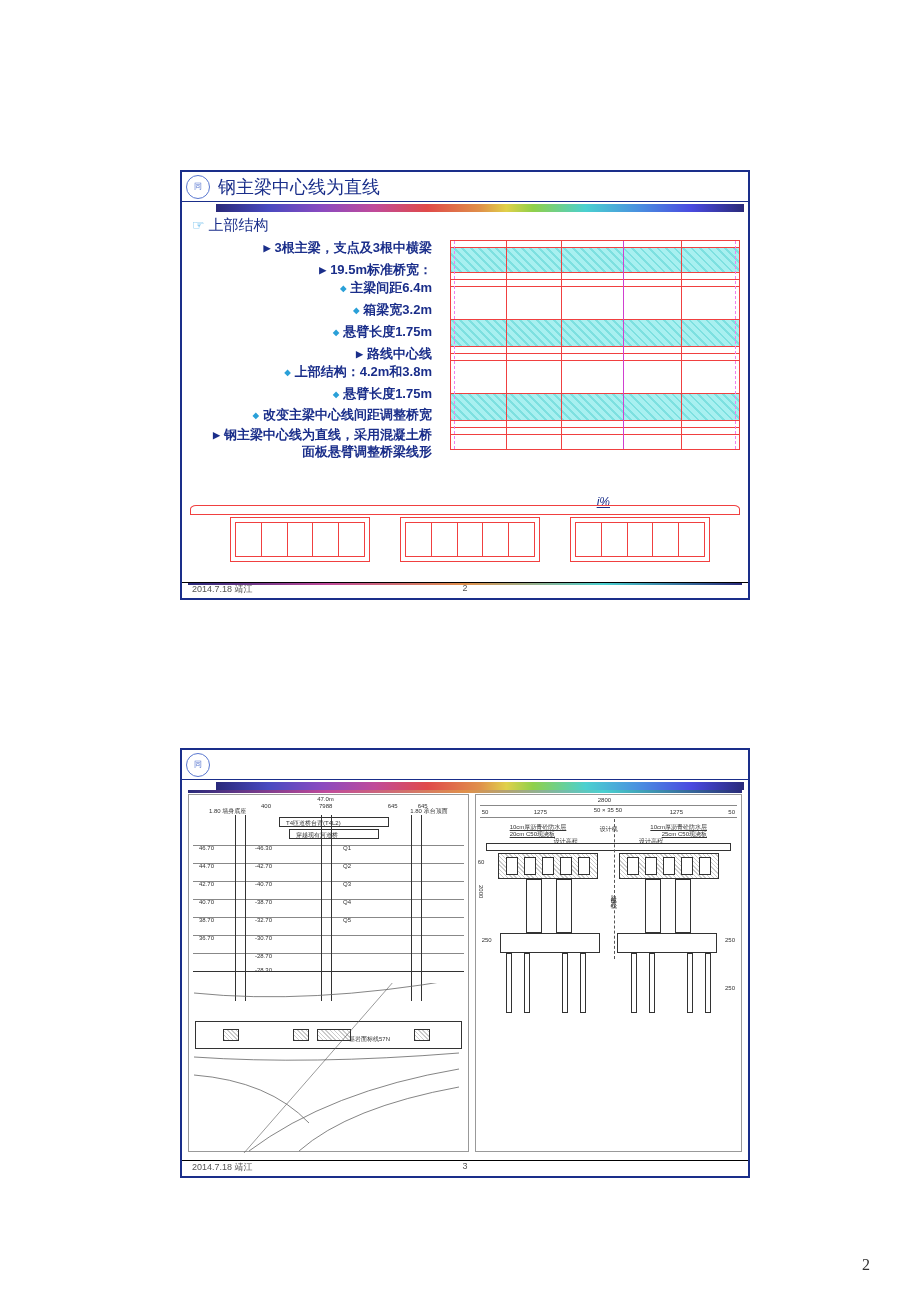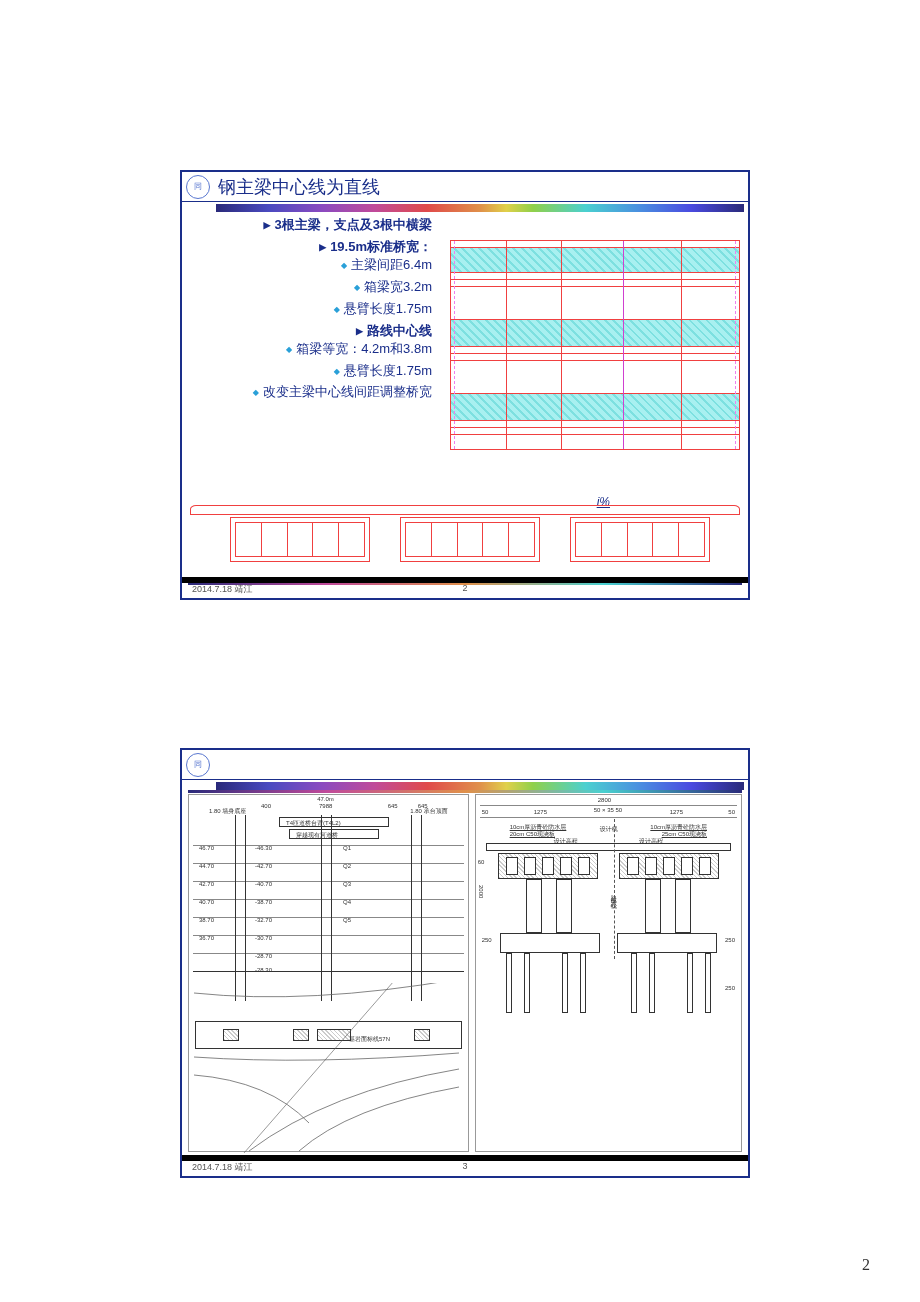--- a/index.html
+++ b/index.html
@@ -62,21 +62,21 @@
     }
     .h1-line {
       color: #1a2e8a;
       font-size: 15px;
       margin-bottom: 4px;
     }
     .h1-line .pointer { color: #3aa5e6; margin-right: 4px; font-size: 14px; }
     ul.tri-list { list-style: none; padding-left: 18px; }
     ul.tri-list > li { margin-bottom: 4px; font-weight: bold; text-align: right; }
     ul.tri-list > li::before { content: "\25B6"; color: #1a2e8a; font-size: 9px; margin-right: 4px; vertical-align: 1px; }
-    ul.dia-list { list-style: none; padding-left: 30px; font-weight: normal; }
+    ul.dia-list { list-style: none; padding-left: 30px; font-weight: bold; }
     ul.dia-list > li { margin-bottom: 4px; }
     ul.dia-list > li::before { content: "\25C6"; color: #2aa0d8; font-size: 8px; margin-right: 4px; vertical-align: 1px; }
 
     
     .plan-diagram {
       position: absolute;
       right: 8px; top: 28px;
       width: 290px; height: 210px;
       border: 1px solid #f04040;
     }
@@ -123,21 +123,21 @@
       text-decoration: underline;
     }
 
     
     .slide-footer {
       position: absolute;
       bottom: 2px; left: 0; right: 0;
       padding: 0 10px;
       font-size: 9px; color: #555;
       display: flex; justify-content: space-between;
-      border-top: 6px solid #000000;
+      border-top: 1px solid #000000;
     }
     .footer-line {
       height: 3px;
       background: linear-gradient(to right, #2a2a7a, #c04a9a, #e0904a, #4ad0d0, #2a2a7a);
       margin: 0 6px 3px 6px;
     }
     .pagenum { position: absolute; left: 50%; transform: translateX(-50%); }
 
     
     .slide2-body {
@@ -166,36 +166,40 @@
 <body>
 
 <div class="slide slide1">
   <div class="slide-header">
     <div class="logo">同</div>
     <div class="slide-title">钢主梁中心线为直线</div>
   </div>
   <div class="rainbow-bar"></div>
 
   <div class="slide-body">
+    <div class="h1-line">
+      <span class="pointer">☞</span><span>上部结构</span>
+    </div>
     <ul class="tri-list" style="width:240px;">
       <li><span>3根主梁，支点及3根中横梁</span></li>
       <li><span>19.5m标准桥宽：</span>
         <ul class="dia-list">
           <li>主梁间距6.4m</li>
           <li>箱梁宽3.2m</li>
           <li>悬臂长度1.75m</li>
         </ul>
       </li>
       <li><span>路线中心线</span>
         <ul class="dia-list">
-          <li>箱梁等宽：4.2m和3.8m</li>
+          <li>上部结构：4.2m和3.8m</li>
           <li>悬臂长度1.75m</li>
           <li style="line-height:1.25;">改变主梁中心线间距调整桥宽</li>
         </ul>
       </li>
+      <li style="line-height:1.3;"><span>钢主梁中心线为直线，采用混凝土桥面板悬臂调整桥梁线形</span></li>
     </ul>
 
     <div class="plan-diagram">
       <div class="plan-fillrow" style="top:6px;height:26px;"></div>
       <div class="plan-row" style="top:38px;height:8px;"></div>
       <div class="plan-fillrow" style="top:78px;height:28px;"></div>
       <div class="plan-row" style="top:112px;height:8px;"></div>
       <div class="plan-fillrow" style="top:152px;height:28px;"></div>
       <div class="plan-row" style="top:186px;height:8px;"></div>
       <div class="plan-vline" style="left:55px;"></div>

